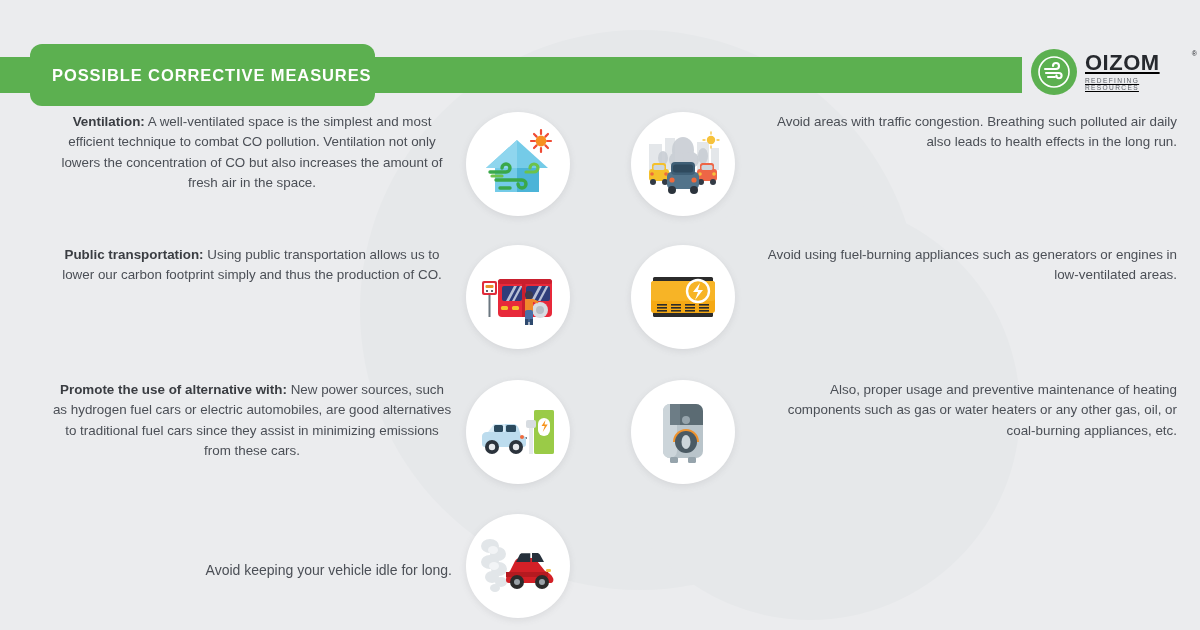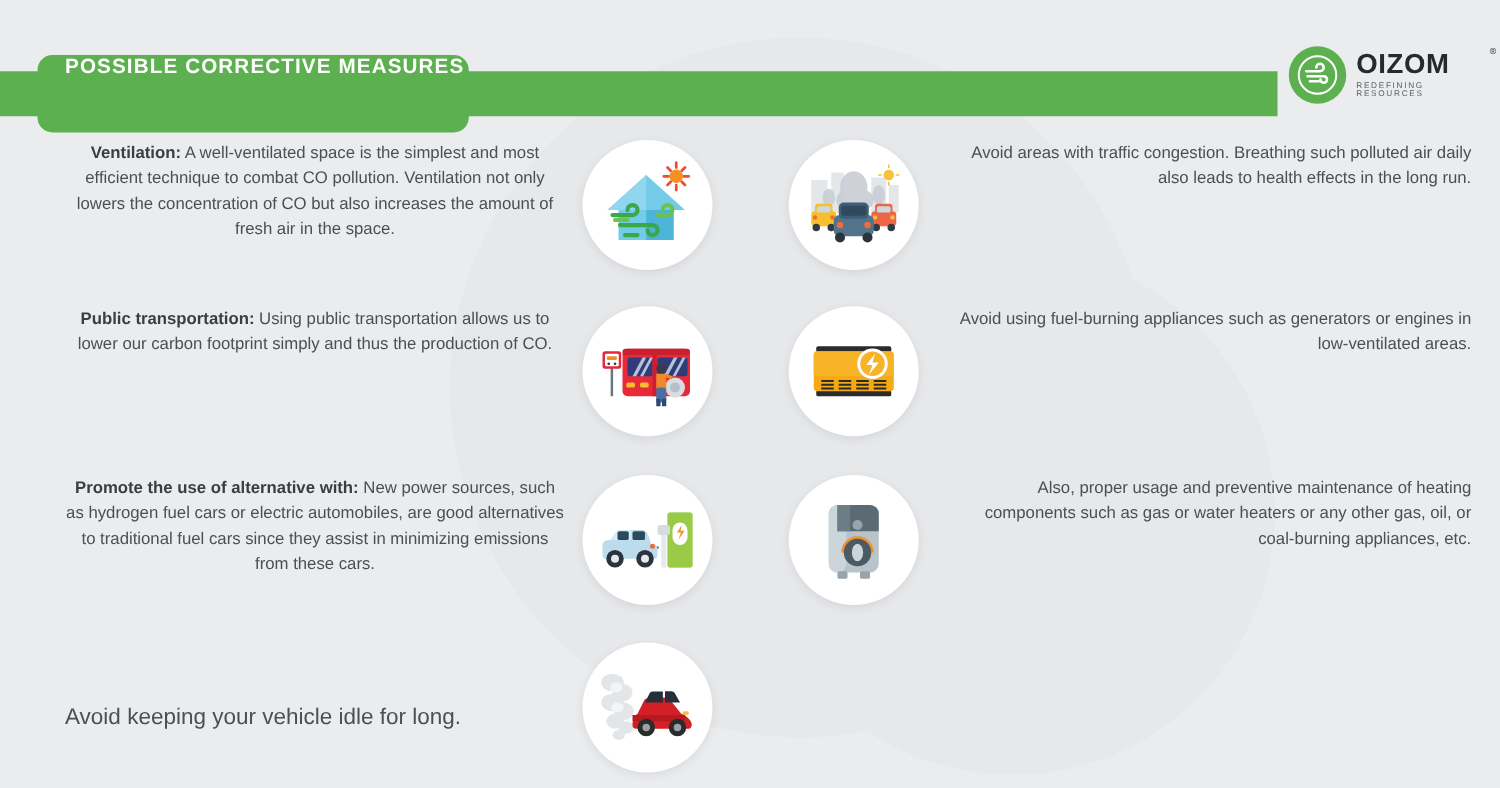--- a/index.html
+++ b/index.html
@@ -31,36 +31,36 @@
     left: 0; top: 57px;
     width: 1022px; height: 36px;
     background: #5cb050;
   }
   .title-badge {
     position: absolute;
     left: 30px; top: 44px;
     width: 345px; height: 62px;
     background: #5cb050;
     border-radius: 12px;
-    display: flex; align-items: flex-start;
+    display: flex; align-items: center;
   }
   .title-badge .title-text {
     color: #ffffff;
     font-size: 16.5px;
     font-weight: bold;
     letter-spacing: 0.9px;
     padding-left: 22px;
   }
 
   
   .logo {
     position: absolute;
-    left: 1031px; top: 32px;
+    left: 1031px; top: 44px;
     width: 160px; height: 56px;
-    display: flex; align-items: center; gap: 8px;
+    display: flex; align-items: center; gap: 8px; text-decoration: underline;
   }
   .logo-mark {
     width: 46px; height: 46px; border-radius: 50%;
     background: #5cb050;
     display: flex; align-items: center; justify-content: center;
     flex: 0 0 auto;
   }
   .logo-words { display: flex; flex-direction: column; line-height: 1; position: relative; }
   .logo-name {
     font-size: 22px; font-weight: bold; letter-spacing: 0.5px;
@@ -113,23 +113,23 @@
     overflow: hidden;
   }
   .c-left  { left: 466px; }
   .c-right { left: 631px; }
   .circle svg { display: block; }
 
   .lastrow-text {
     position: absolute;
     right: 748px;
     width: 400px;
-    text-align: left;
+    text-align: right;
     color: #4b4f56;
-    font-size: 18px;
+    font-size: 14px;
     line-height: 1.52;
     top: 46px;
   }
 </style>
 </head>
 <body>
 
 <div id="page">
 
   <div class="watermark wm1"></div>

